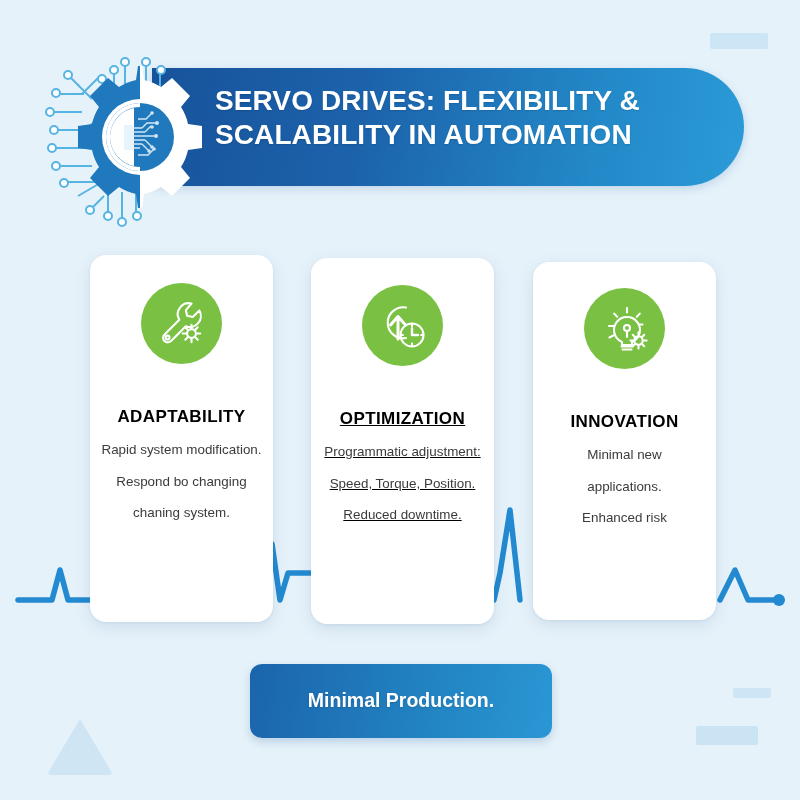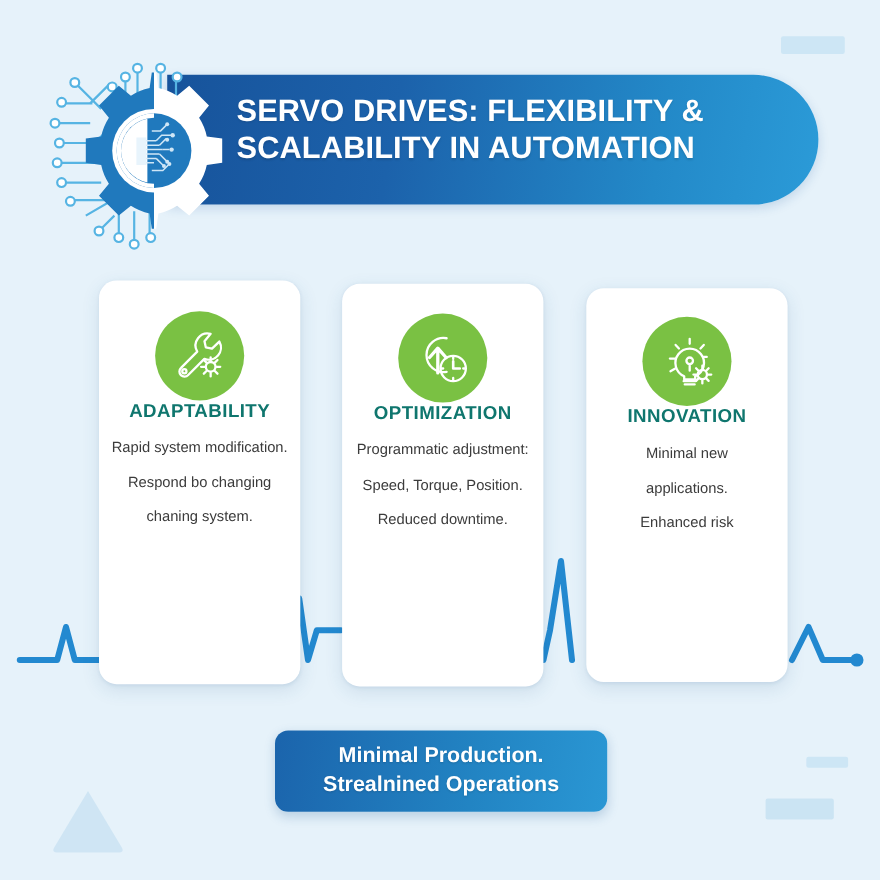--- a/index.html
+++ b/index.html
@@ -67,41 +67,42 @@
   
   .card {
     position: absolute;
     width: 183px;
     background: #ffffff;
     border-radius: 16px;
     box-shadow: 0 5px 16px rgba(40,90,140,0.13), 0 1px 3px rgba(40,90,140,0.08);
     text-align: center;
   }
   #card-adaptability { left: 90px;  top: 255px; height: 367px; }
-  #card-optimization { left: 311px; top: 258px; height: 366px; }
+  #card-optimization { left: 311px; top: 258px; height: 366px; text-decoration: underline; }
   #card-innovation   { left: 533px; top: 262px; height: 358px; }
 
   .card-icon-circle {
     width: 81px; height: 81px;
     border-radius: 50%;
     background: #7ac143;
     margin: 0 auto;
     display: flex;
     align-items: center;
     justify-content: center;
   }
   #card-adaptability .card-icon-circle { margin-top: 28px; }
   #card-optimization .card-icon-circle { margin-top: 27px; }
   #card-innovation   .card-icon-circle { margin-top: 26px; }
 
   .card-title {
     font-size: 17px;
     font-weight: bold;
-    color: #0f766e;
+    color: #000000;
     letter-spacing: 0.4px;
+    margin-top: 43px;
   }
   .card-desc {
     font-size: 13.4px;
     color: #3b3b3b;
     line-height: 1.47;
     margin-top: 13px;
     padding: 0 6px;
   }
   .card-desc span { display: block; margin-top: 12px; }
 
@@ -267,15 +268,14 @@
   <div class="card-desc">
     <span>Minimal new</span>
     <span>applications.</span>
     <span>Enhanced risk</span>
   </div>
 </div>
 
 <div id="footer-banner">
   <div id="footer-text">
     <span>Minimal Production.</span>
-    <span>Strealnined Operations</span>
   </div>
 </div>
 
 </body></html>

